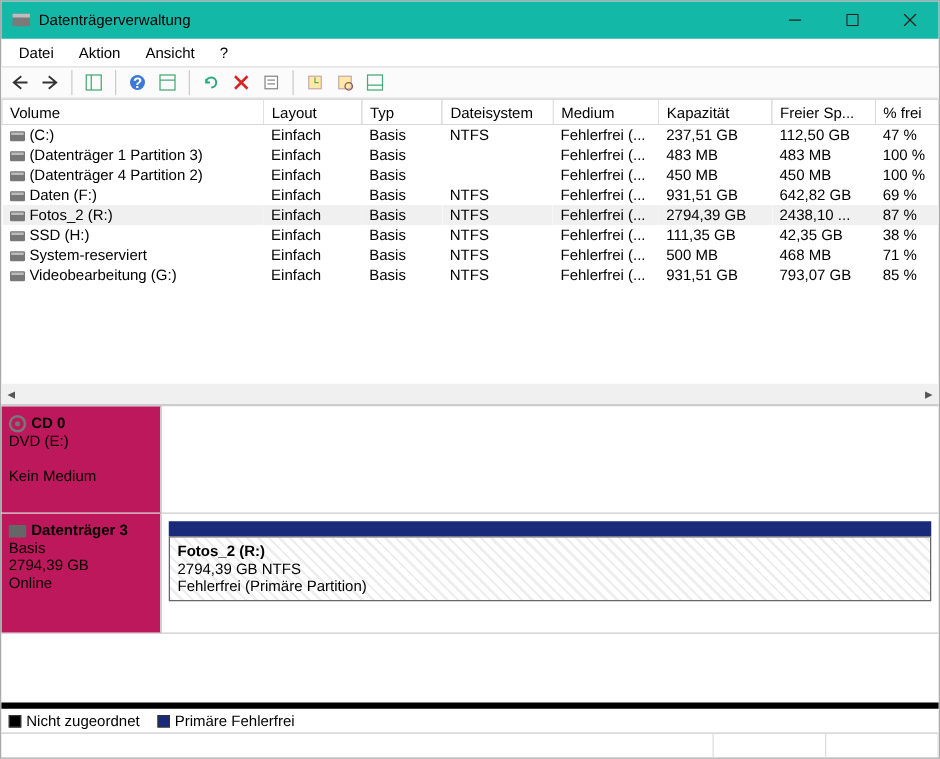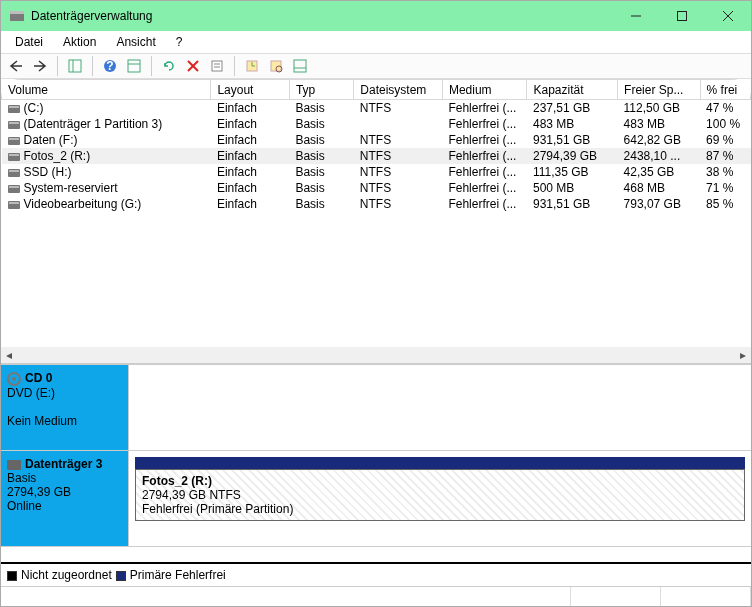--- a/index.html
+++ b/index.html
@@ -1,62 +1,62 @@
 <!DOCTYPE html>
 <html><head>
 <meta charset="utf-8">
 <style>
 * { box-sizing: border-box; font-family: "Segoe UI", Tahoma, sans-serif; font-size: 12px; }
 body { margin: 0; background: #fff; width: 752px; height: 607px; overflow: hidden; border: 1px solid #aaa; display:flex; flex-direction:column; }
 
 
-.titlebar { height: 30px; display:flex; align-items:center; padding-left:8px; background:#86efac; }
+.titlebar { height: 30px; display:flex; align-items:center; padding-left:8px; background:#14b8a6; }
 .titlebar .appicon { width:16px; height:16px; margin-right:6px; }
 .titlebar .title { flex:1; color:#000; }
 .titlebar .winbtns { display:flex; height:100%; }
 .titlebar .winbtn { width:46px; display:flex; align-items:center; justify-content:center; color:#444; }
 .titlebar .winbtn svg { stroke:#222; }
 
 
 .menubar { height:22px; display:flex; align-items:center; padding-left:6px; gap:4px; }
 .menubar .menuitem { padding:2px 8px; }
 
 
 .toolbar { height:26px; border-top:1px solid #ddd; border-bottom:1px solid #ddd; display:flex; align-items:center; padding-left:4px; gap:2px; background:#fbfbfb; }
 .toolbar .sep { width:1px; height:20px; background:#ccc; margin:0 4px; }
 .tbtn { width:22px; height:22px; display:flex; align-items:center; justify-content:center; border:1px solid transparent; }
 
 
 .tablewrap { flex:0 0 auto; border-bottom:1px solid #ccc; }
-.table-scroll { height: 268px; overflow:auto;border-radius:19px; }
+.table-scroll { height: 228px; overflow:auto; }
 .table { width:100%; border-collapse:collapse; table-layout:fixed; }
 .table th { text-align:left; font-weight:normal; background:#fff; border:1px solid #d8d8d8; padding:2px 6px; height:20px; position:sticky; top:0; }
 .table td { padding:1px 6px; white-space:nowrap; overflow:hidden; text-overflow:ellipsis; }
 .table tr.sel td { background:#f0f0f0; }
 .vicon { display:inline-block; width:12px; height:8px; background:#777; border-radius:1px; margin-right:4px; vertical-align:middle; position:relative; }
 .vicon::after { content:""; position:absolute; top:1px; left:1px; width:10px; height:2px; background:#bbb; }
 .hscroll { height:16px; background:#f0f0f0; display:flex; align-items:center; justify-content:space-between; }
 .hscroll .arr { width:16px; height:16px; display:flex; align-items:center; justify-content:center; color:#555; }
 
 
 .lower { flex:1; display:flex; flex-direction:column; border-top:1px solid #ccc; min-height:0; }
 .lower-scroll { flex:1; overflow:auto; }
 .diskrow { display:flex; border-bottom:1px solid #ccc; }
-.diskhdr { width:128px; min-width:128px; border-right:1px solid #ccc; padding:6px 6px; background:#0ea5e9; }
+.diskhdr { width:128px; min-width:128px; border-right:1px solid #ccc; padding:6px 6px; background:#be185d; }
 .diskhdr .dicon { display:inline-block; width:14px; height:10px; background:#666; margin-right:4px; vertical-align:middle; border-radius:1px; }
 .diskhdr .dname { font-weight:bold; }
 .diskbody { flex:1; padding:6px; }
 .stripe { height:12px; background:#1a2a7a; margin-bottom:0; }
 .partbox { border:1px solid #666; padding:4px 6px; background: repeating-linear-gradient(45deg,#eee,#eee 2px,#fff 2px,#fff 6px); }
 .partbox .pname { font-weight:bold; }
 .cdicon { display:inline-block; width:14px; height:14px; border:2px solid #777; border-radius:50%; margin-right:4px; vertical-align:middle; position:relative; }
 .cdicon::after { content:""; position:absolute; top:3px; left:3px; width:4px; height:4px; background:#777; border-radius:50%; }
 
 
-.legend { height:24px; border-top:2px solid #000000; display:flex; align-items:center; padding-left:6px; gap:4px; }
+.legend { height:24px; border-top:5px solid #000000; display:flex; align-items:center; padding-left:6px; gap:14px; }
 .legend .sw { width:10px; height:10px; display:inline-block; margin-right:4px; vertical-align:middle; border:1px solid #333; }
 .legend .sw.black{ background:#000;} .legend .sw.blue{ background:#1a2a7a;}
 
 
 .status { height:20px; border-top:1px solid #ccc; display:flex; }
 .status div { border-right:1px solid #ddd; }
 </style>
 </head>
 <body>
 
@@ -205,20 +205,30 @@
             <td><span class="vicon"></span><span>(Datenträger 1 Partition 3)</span></td>
             <td>Einfach</td>
             <td>Basis</td>
             <td></td>
             <td>Fehlerfrei (...</td>
             <td>483 MB</td>
             <td>483 MB</td>
             <td>100 %</td>
           </tr>
           <tr>
+            <td><span class="vicon"></span><span>(Datenträger 4 Partition 2)</span></td>
+            <td>Einfach</td>
+            <td>Basis</td>
+            <td></td>
+            <td>Fehlerfrei (...</td>
+            <td>450 MB</td>
+            <td>450 MB</td>
+            <td>100 %</td>
+          </tr>
+          <tr>
             <td><span class="vicon"></span><span>Daten (F:)</span></td>
             <td>Einfach</td>
             <td>Basis</td>
             <td>NTFS</td>
             <td>Fehlerfrei (...</td>
             <td>931,51 GB</td>
             <td>642,82 GB</td>
             <td>69 %</td>
           </tr>
           <tr class="sel">

